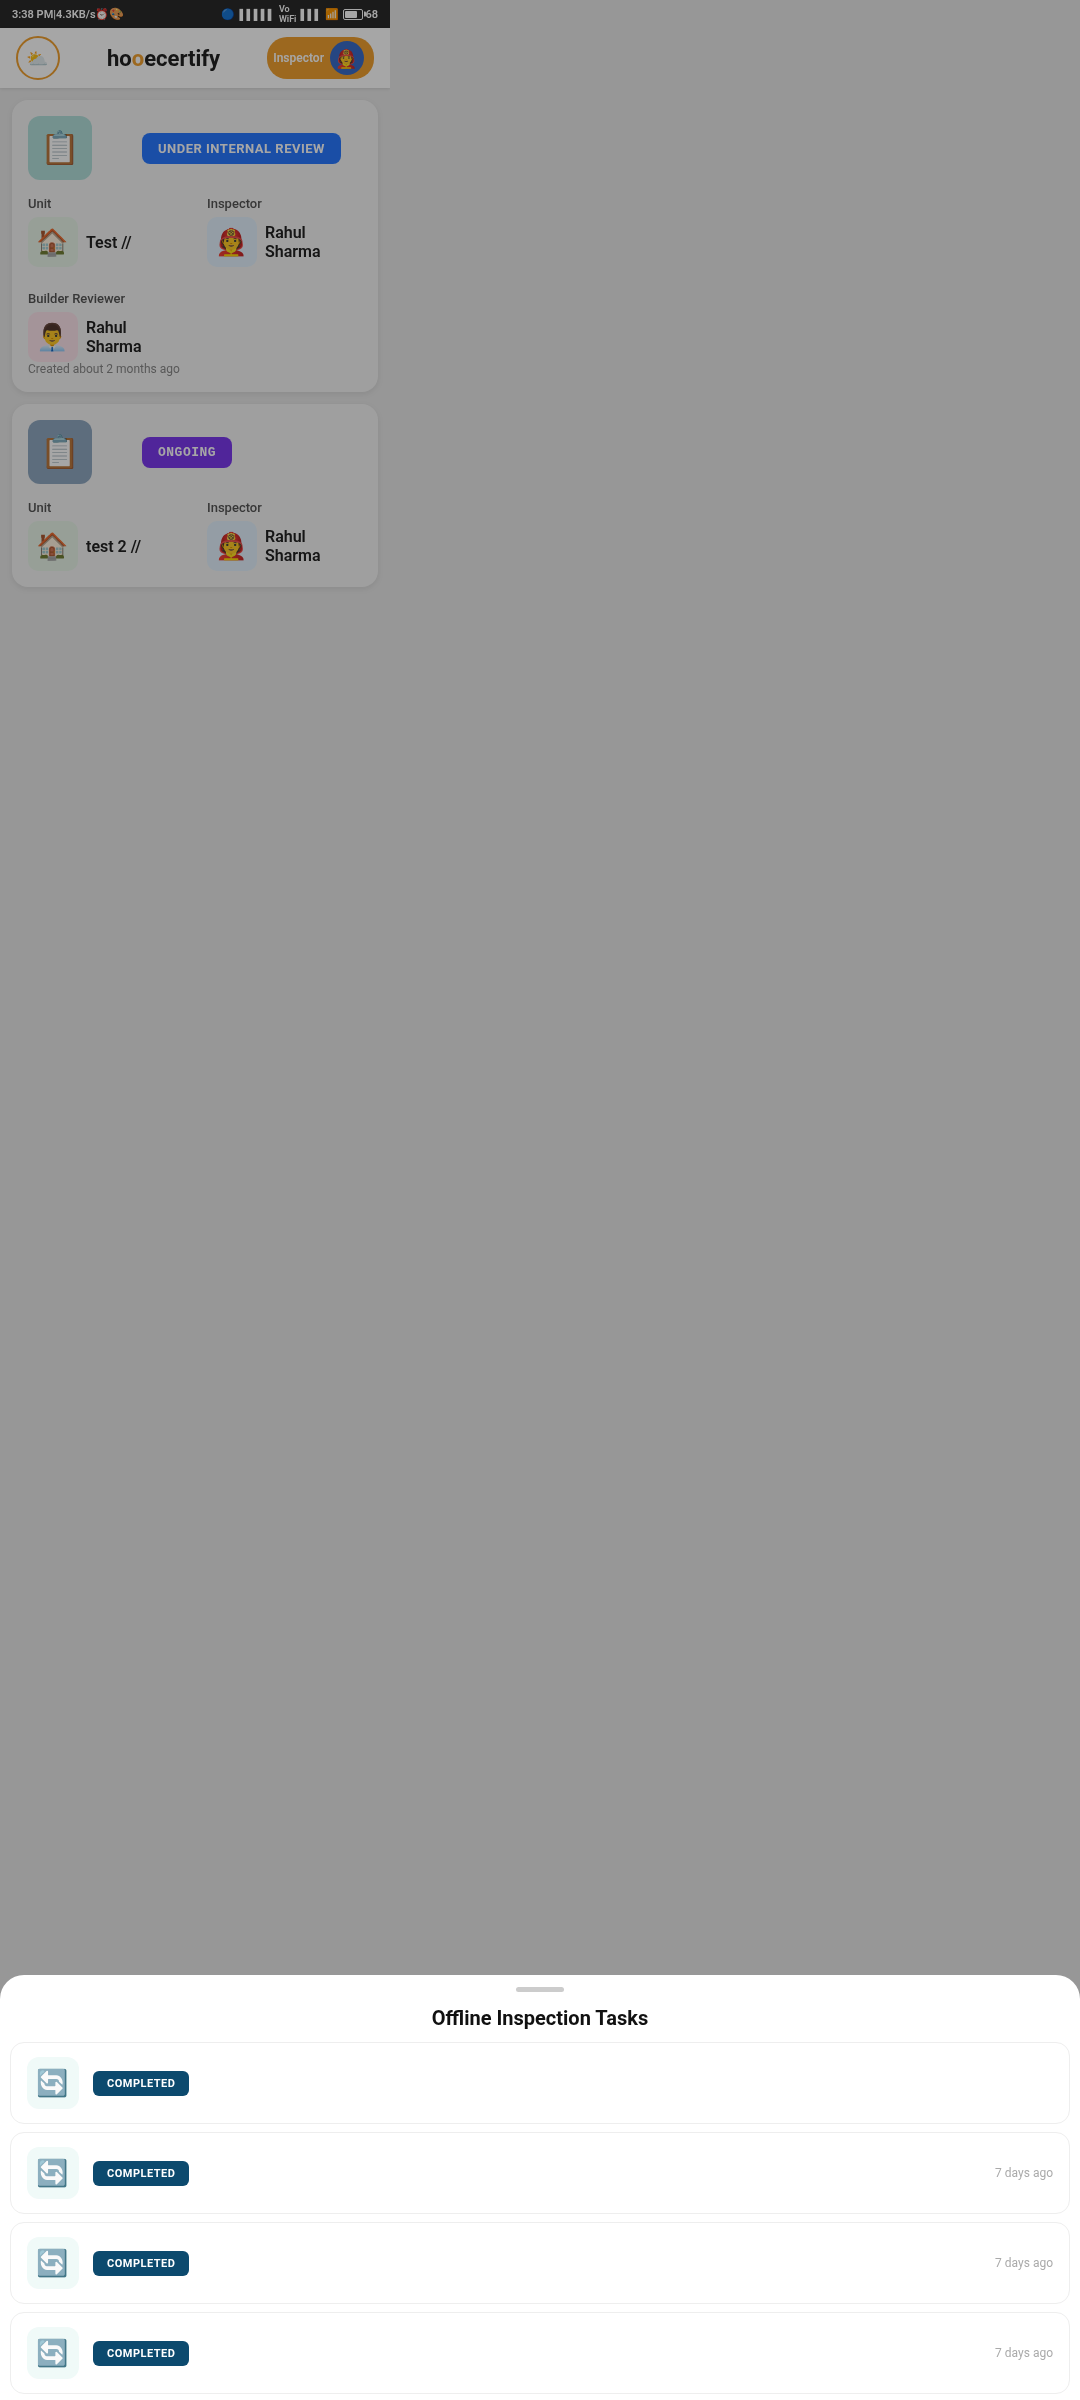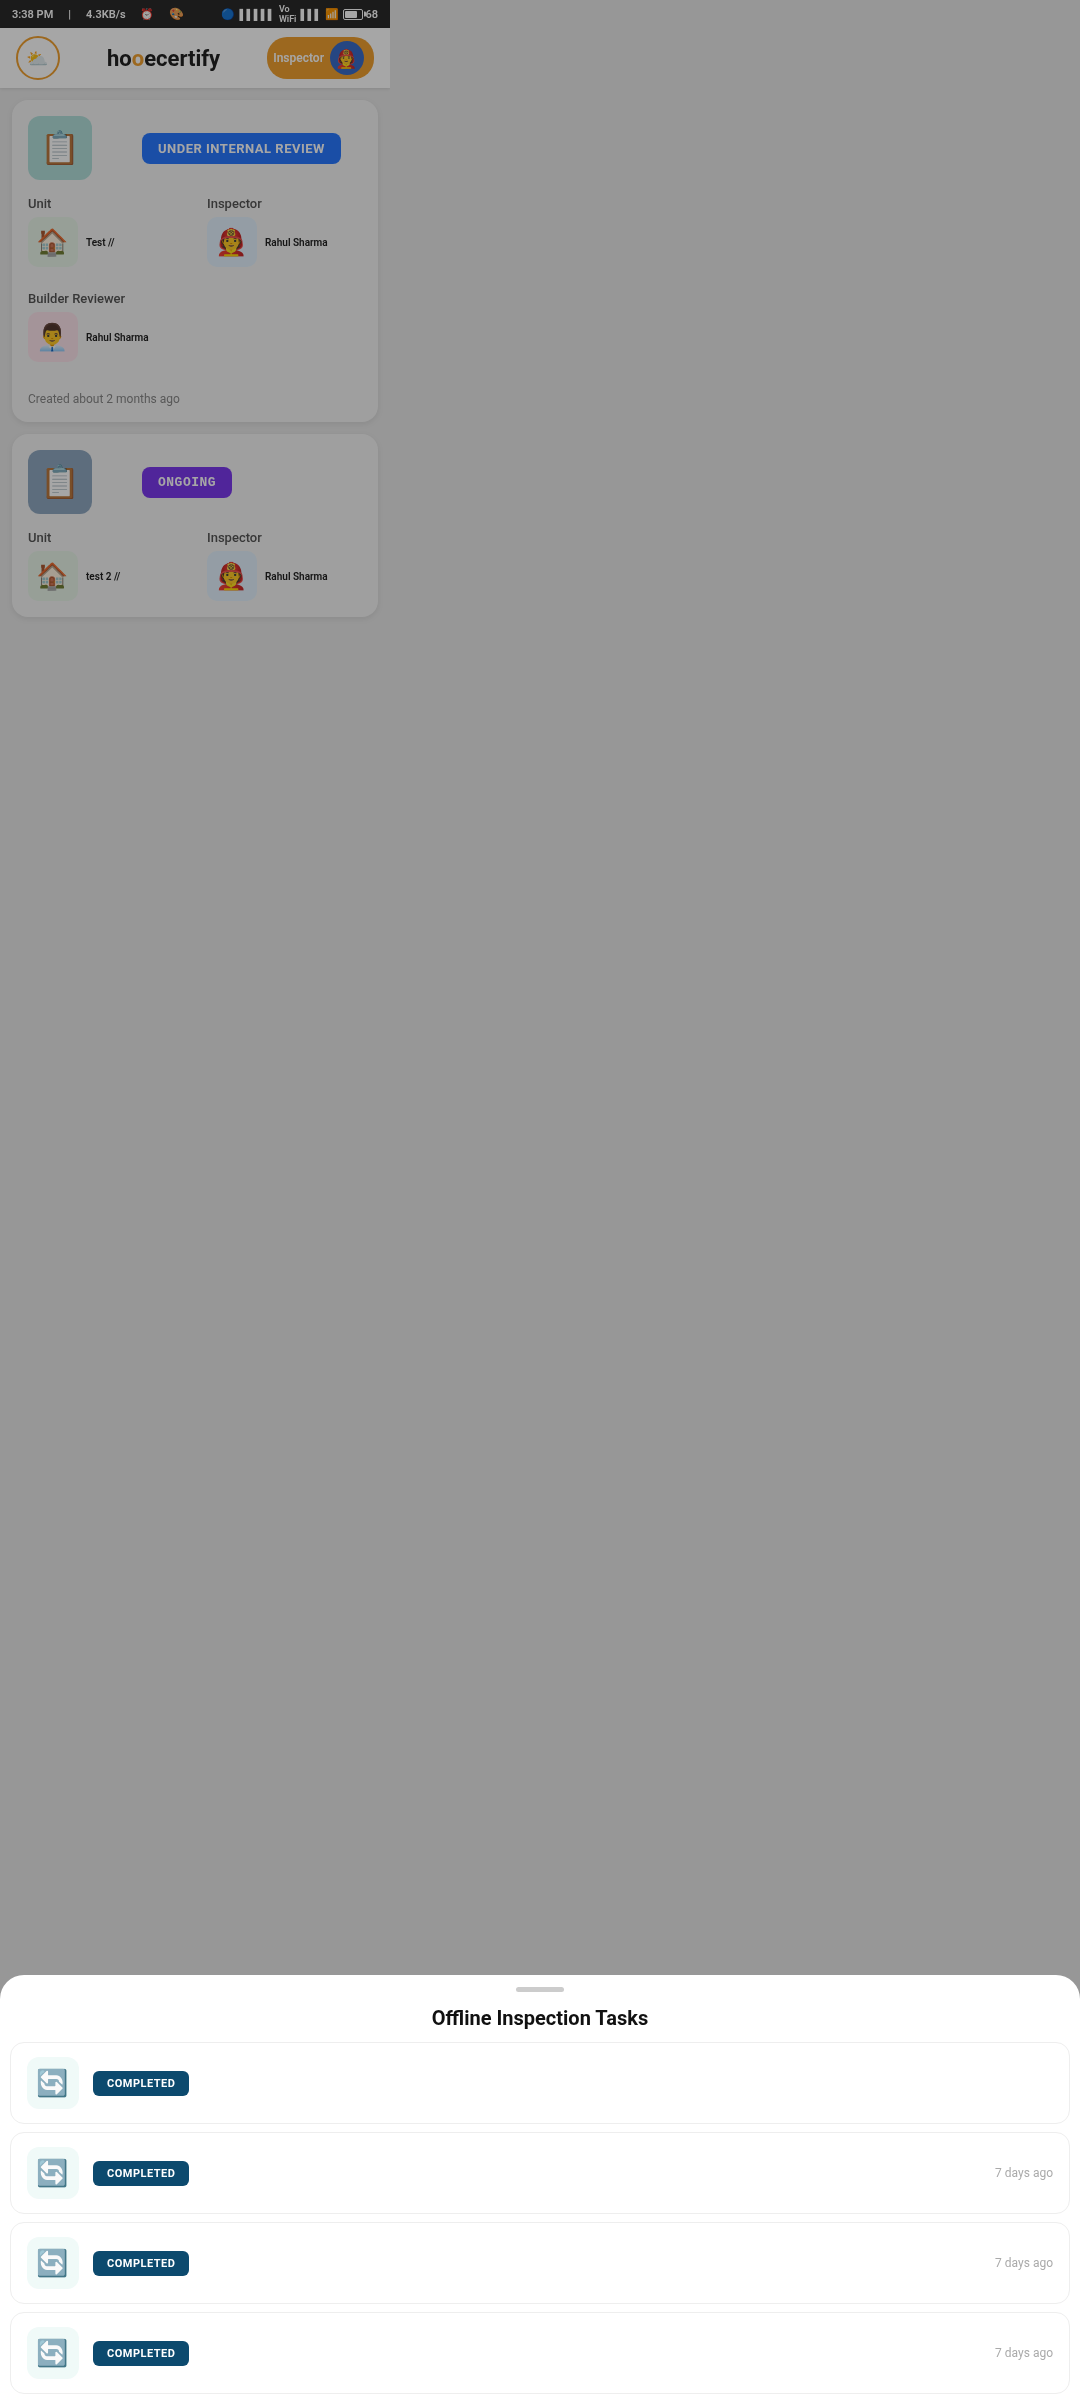--- a/index.html
+++ b/index.html
@@ -19,21 +19,21 @@
       background: #2a2a2a;
       color: #fff;
       display: flex;
       align-items: center;
       justify-content: space-between;
       padding: 6px 12px;
       font-size: 11px;
       font-weight: 600;
       height: 28px;
     }
-    .status-bar-left { display: flex; align-items: center; gap: 15px; justify-content: space-between; }
+    .status-bar-left { display: flex; align-items: center; gap: 0; justify-content: space-between; }
     .status-bar-right { display: flex; align-items: center; gap: 4px; }
     .battery-icon {
       display: inline-block;
       width: 20px;
       height: 11px;
       border: 1.5px solid #fff;
       border-radius: 2px;
       position: relative;
     }
     .battery-icon::after {
@@ -178,26 +178,26 @@
       align-items: center;
       justify-content: center;
       font-size: 26px;
       flex-shrink: 0;
     }
     .field-icon-house { background: #e8f5e9; }
     .field-icon-inspector { background: #e3f2fd; }
     .field-icon-reviewer { background: #fff3e0; }
     .field-icon-builder { background: #fce4ec; }
     .field-text {
-      font-size: 10px;
+      font-size: 16px;
       font-weight: 600;
       color: #222;
     }
     .card-timestamp {
-      margin-top: 30px;
+      margin-top: 0;
       font-size: 12px;
       color: #888;
     }
 
     
     .overlay-bg {
       position: fixed;
       top: 0; left: 0; right: 0; bottom: 0;
       background: rgba(0,0,0,0.35);
       z-index: 10;

